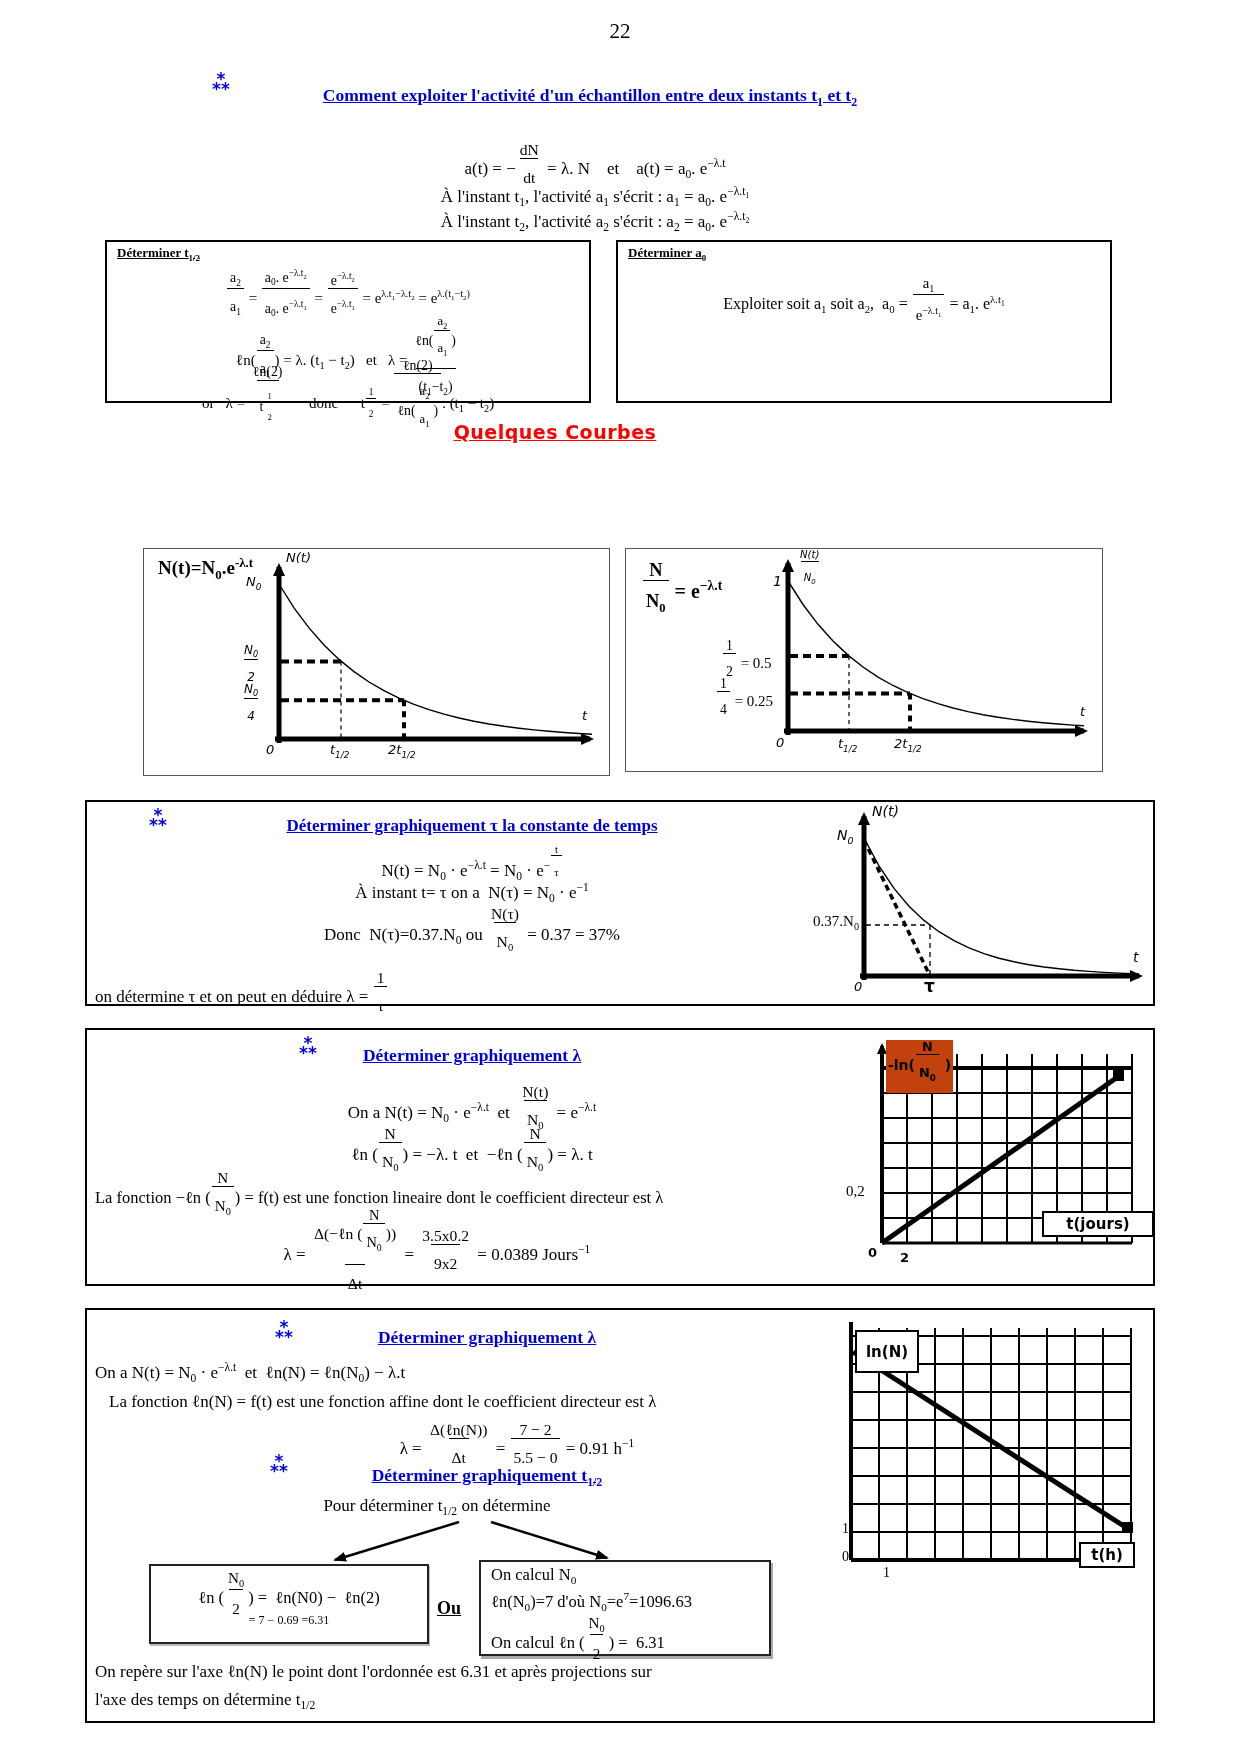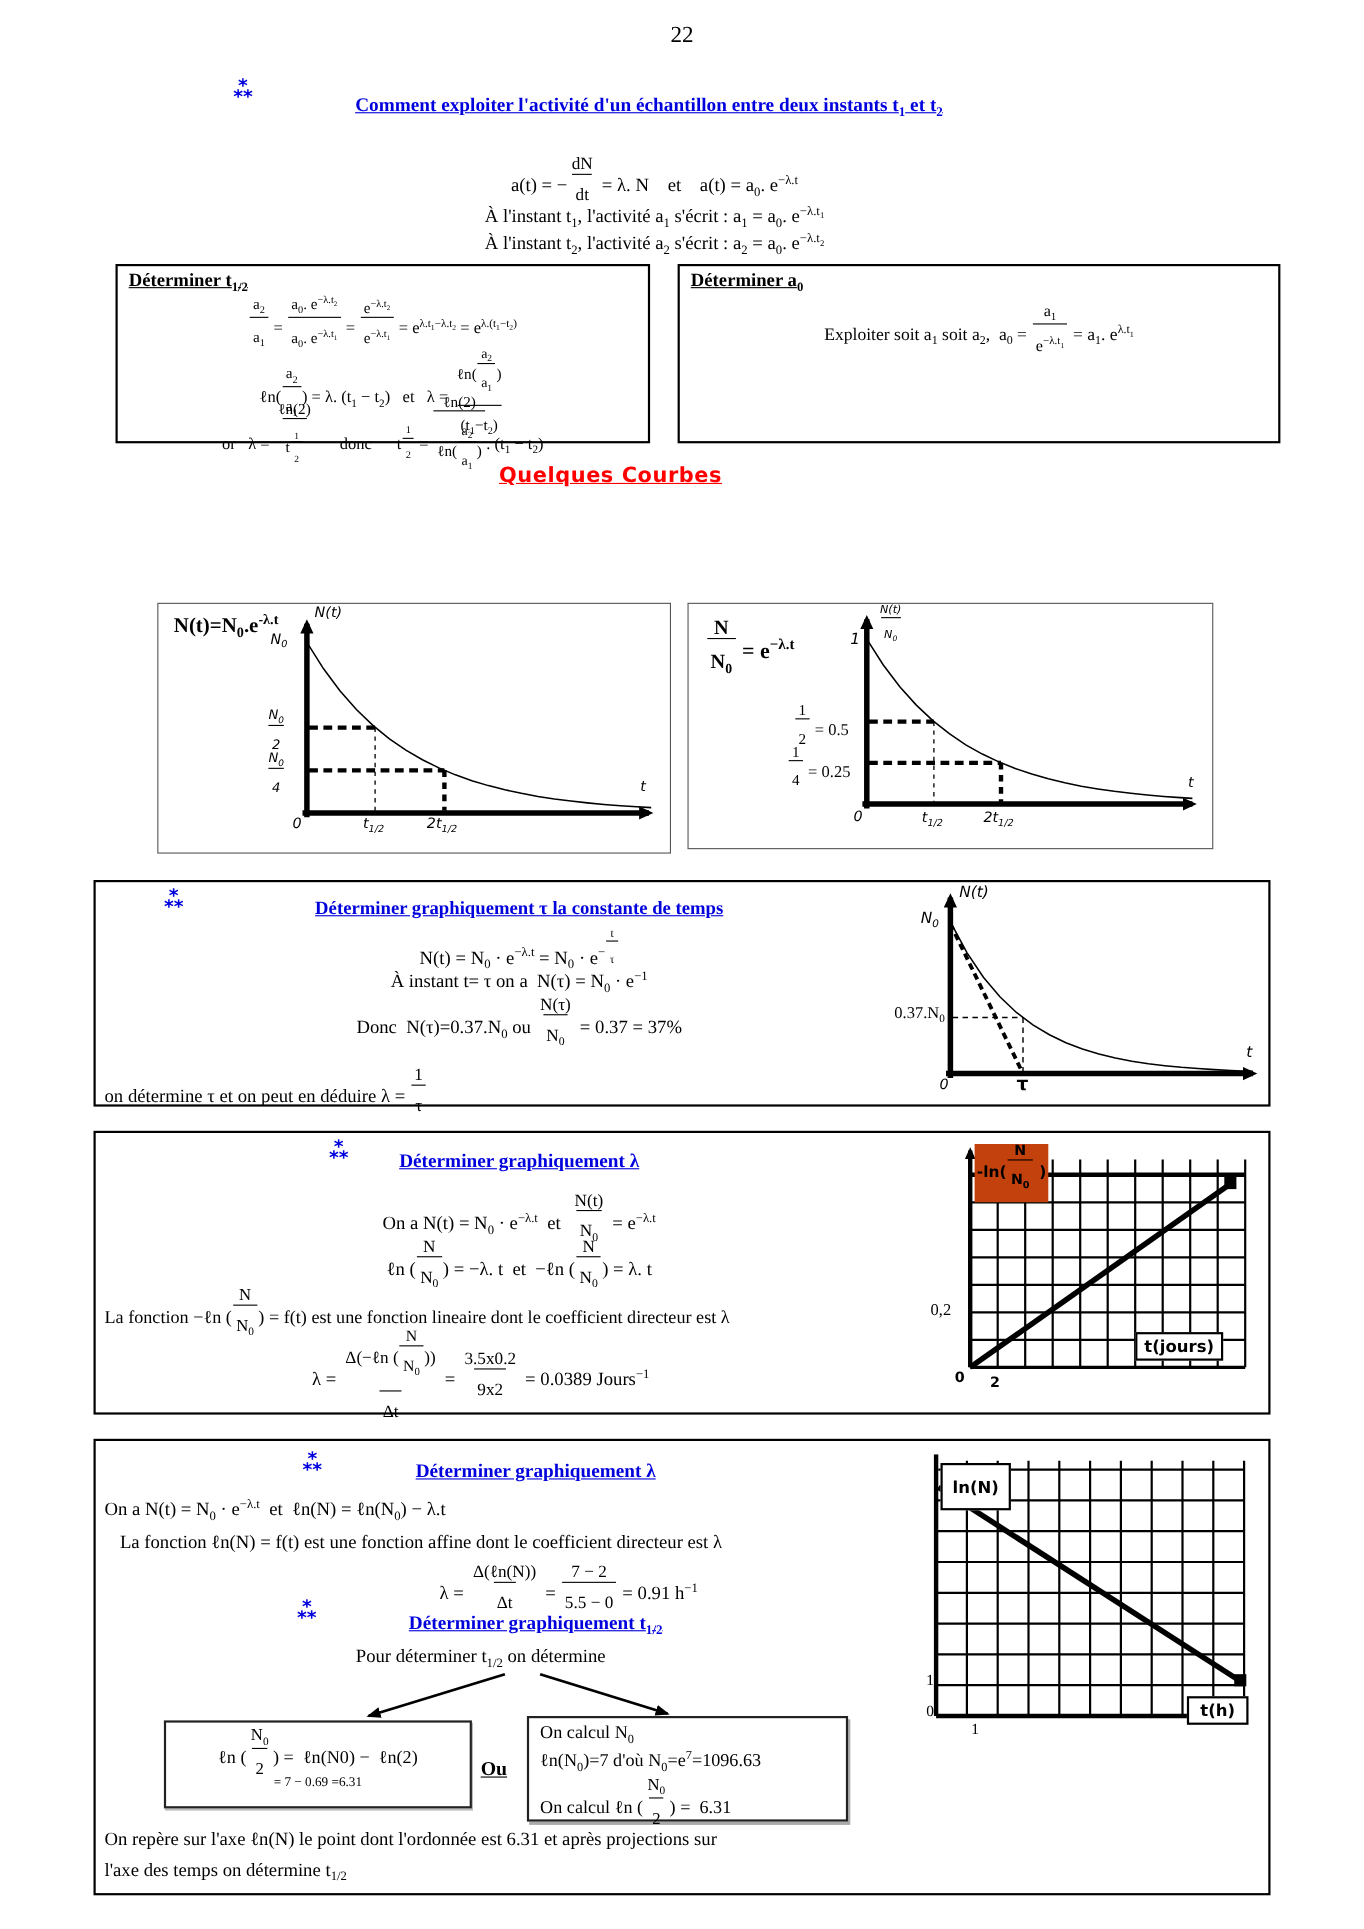--- a/index.html
+++ b/index.html
@@ -9,21 +9,21 @@
          font-family:"Liberation Serif", serif; color:#000; overflow:hidden; }
   .cline{ position:absolute; left:0; width:100%; text-align:center; font-size:17px;
           white-space:pre-wrap; line-height:1.12; }
   .lline{ position:absolute; font-size:17px; white-space:pre-wrap; line-height:1.15; }
   .bluehead{ color:var(--blue); font-weight:bold; text-decoration:underline; }
   .redhead{ color:var(--red); font-family:"DejaVu Sans",sans-serif; font-weight:bold;
             text-decoration:underline; letter-spacing:.5px; }
   .bbox{ position:absolute; border:2px solid #000; background:#fff; }
   .gbox{ position:absolute; border:1px solid #555; background:#fff; }
   .subbox{ position:absolute; border:2px solid #222; background:#fff; }
-  .boxtitle{ position:absolute; left:10px; top:3px; font-weight:bold; font-size:17px;
+  .boxtitle{ position:absolute; left:10px; top:3px; font-weight:bold; font-size:13px;
              text-decoration:underline; white-space:pre; }
   .asterism{ position:absolute; display:flex; flex-direction:column; align-items:center;
              color:var(--blue); font-family:"DejaVu Sans",sans-serif; font-weight:bold;
              font-size:17px; line-height:10px; }
   .frac{ display:inline-flex; flex-direction:column; align-items:center; vertical-align:middle;
          font-size:92%; line-height:1.05; margin:0 1px; }
   .frac>.fnum{ display:block; padding:0 3px; }
   .frac>.fden{ display:block; padding:11px 3px; border-top:1.4px solid currentColor; }
   sup{ font-size:68%; vertical-align:super; line-height:1; }
   sub{ font-size:68%; vertical-align:sub; line-height:1; }
@@ -53,21 +53,21 @@
   <div class="cline" style="top:186px;width:1190px">À l'instant t<sub>1</sub>, l'activité a<sub>1</sub> s'écrit : a<sub>1</sub> = a<sub>0</sub>. e<sup>−λ.t<sub>1</sub></sup></div>
   <div class="cline" style="top:211px;width:1190px">À l'instant t<sub>2</sub>, l'activité a<sub>2</sub> s'écrit : a<sub>2</sub> = a<sub>0</sub>. e<sup>−λ.t<sub>2</sub></sup></div>
 
   <div class="bbox" style="left:105px;top:240px;width:486px;height:163px">
     <div class="boxtitle">Déterminer t<sub>1/2</sub></div>
     <div class="cline" style="top:27px;font-size:15px"><span class="frac"><span class="fnum">a<sub>2</sub></span><span class="fden">a<sub>1</sub></span></span> = <span class="frac"><span class="fnum">a<sub>0</sub>. e<sup>−λ.t<sub>2</sub></sup></span><span class="fden">a<sub>0</sub>. e<sup>−λ.t<sub>1</sub></sup></span></span> = <span class="frac"><span class="fnum">e<sup>−λ.t<sub>2</sub></sup></span><span class="fden">e<sup>−λ.t<sub>1</sub></sup></span></span> = e<sup>λ.t<sub>1</sub>−λ.t<sub>2</sub></sup> = e<sup>λ.(t<sub>1</sub>−t<sub>2</sub>)</sup></div>
     <div class="cline" style="top:73px;font-size:15px">ℓn(<span class="frac"><span class="fnum">a<sub>2</sub></span><span class="fden">a<sub>1</sub></span></span>) = λ. (t<sub>1</sub> − t<sub>2</sub>)   et   λ = <span class="frac"><span class="fnum">ℓn(<span class="frac"><span class="fnum">a<sub>2</sub></span><span class="fden">a<sub>1</sub></span></span>)</span><span class="fden">(t<sub>1</sub>−t<sub>2</sub>)</span></span></div>
     <div class="cline" style="top:117px;font-size:15px">or   λ = <span class="frac"><span class="fnum">ℓn(2)</span><span class="fden">t<sub><span class="frac"><span class="fnum">1</span><span class="fden">2</span></span></sub></span></span>      donc      t<sub><span class="frac"><span class="fnum">1</span><span class="fden">2</span></span></sub> = <span class="frac"><span class="fnum">ℓn(2)</span><span class="fden">ℓn(<span class="frac"><span class="fnum">a<sub>2</sub></span><span class="fden">a<sub>1</sub></span></span>)</span></span>. (t<sub>1</sub> − t<sub>2</sub>)</div>
   </div>
 
-  <div class="bbox" style="left:616px;top:240px;width:548px;height:163px">
+  <div class="bbox" style="left:616px;top:240px;width:496px;height:163px">
     <div class="boxtitle">Déterminer a<sub>0</sub></div>
     <div class="cline" style="top:34px;font-size:16px">Exploiter soit a<sub>1</sub> soit a<sub>2</sub>,  a<sub>0</sub> = <span class="frac"><span class="fnum">a<sub>1</sub></span><span class="fden">e<sup>−λ.t<sub>1</sub></sup></span></span> = a<sub>1</sub>. e<sup>λ.t<sub>1</sub></sup></div>
   </div>
 
   <div class="cline redhead" style="top:422px;width:1110px;font-size:19px">Quelques Courbes</div>
 
   <div class="gbox" style="left:143px;top:548px;width:467px;height:228px">
     <svg class="layer" width="467" height="228">
       <defs>
         <marker id="m1" markerUnits="userSpaceOnUse" markerWidth="18" markerHeight="16" refX="9" refY="6" orient="auto">
@@ -176,21 +176,21 @@
         <line x1="40" y1="30" x2="290" y2="30" stroke="#000" stroke-width="4"></line>
         <line x1="40" y1="205" x2="290" y2="205" stroke="#000" stroke-width="3"></line>
         <line x1="40" y1="205" x2="40" y2="8" stroke="#000" stroke-width="4" marker-end="url(#m4)"></line>
         <line x1="40" y1="205" x2="277" y2="38" stroke="#000" stroke-width="5"></line>
         <rect x="271" y="32" width="11" height="11" fill="#000"></rect>
       </svg>
       <div class="glabel gbold" style="left:44px;top:2px;font-size:14px;background:#c2410c;padding:0 2px">-ln(<span class="frac"><span class="fnum">N</span><span class="fden">N<sub>0</sub></span></span> )</div>
       <div class="glabel gserif" style="left:4px;top:146px">0,2</div>
       <div class="glabel gbold" style="left:26px;top:208px">0</div>
       <div class="glabel gbold" style="left:58px;top:213px">2</div>
-      <div class="labelbox" style="left:190px;top:173px;width:80px;height:26px">t(jours)</div>
+      <div class="labelbox" style="left:200px;top:173px;width:112px;height:26px">t(jours)</div>
     </div>
   </div>
 
   <div class="bbox" style="left:85px;top:1308px;width:1070px;height:415px">
     <div class="asterism" style="left:188px;top:12px">
       <span>*</span>
       <span>**</span>
     </div>
     <div class="cline bluehead" style="top:18px;width:800px;font-size:17.5px">Déterminer graphiquement λ</div>
     <div class="lline" style="left:8px;top:52px">On a N(t) = N<sub>0</sub> · e<sup>−λ.t</sup>  et  ℓn(N) = ℓn(N<sub>0</sub>) − λ.t</div>

